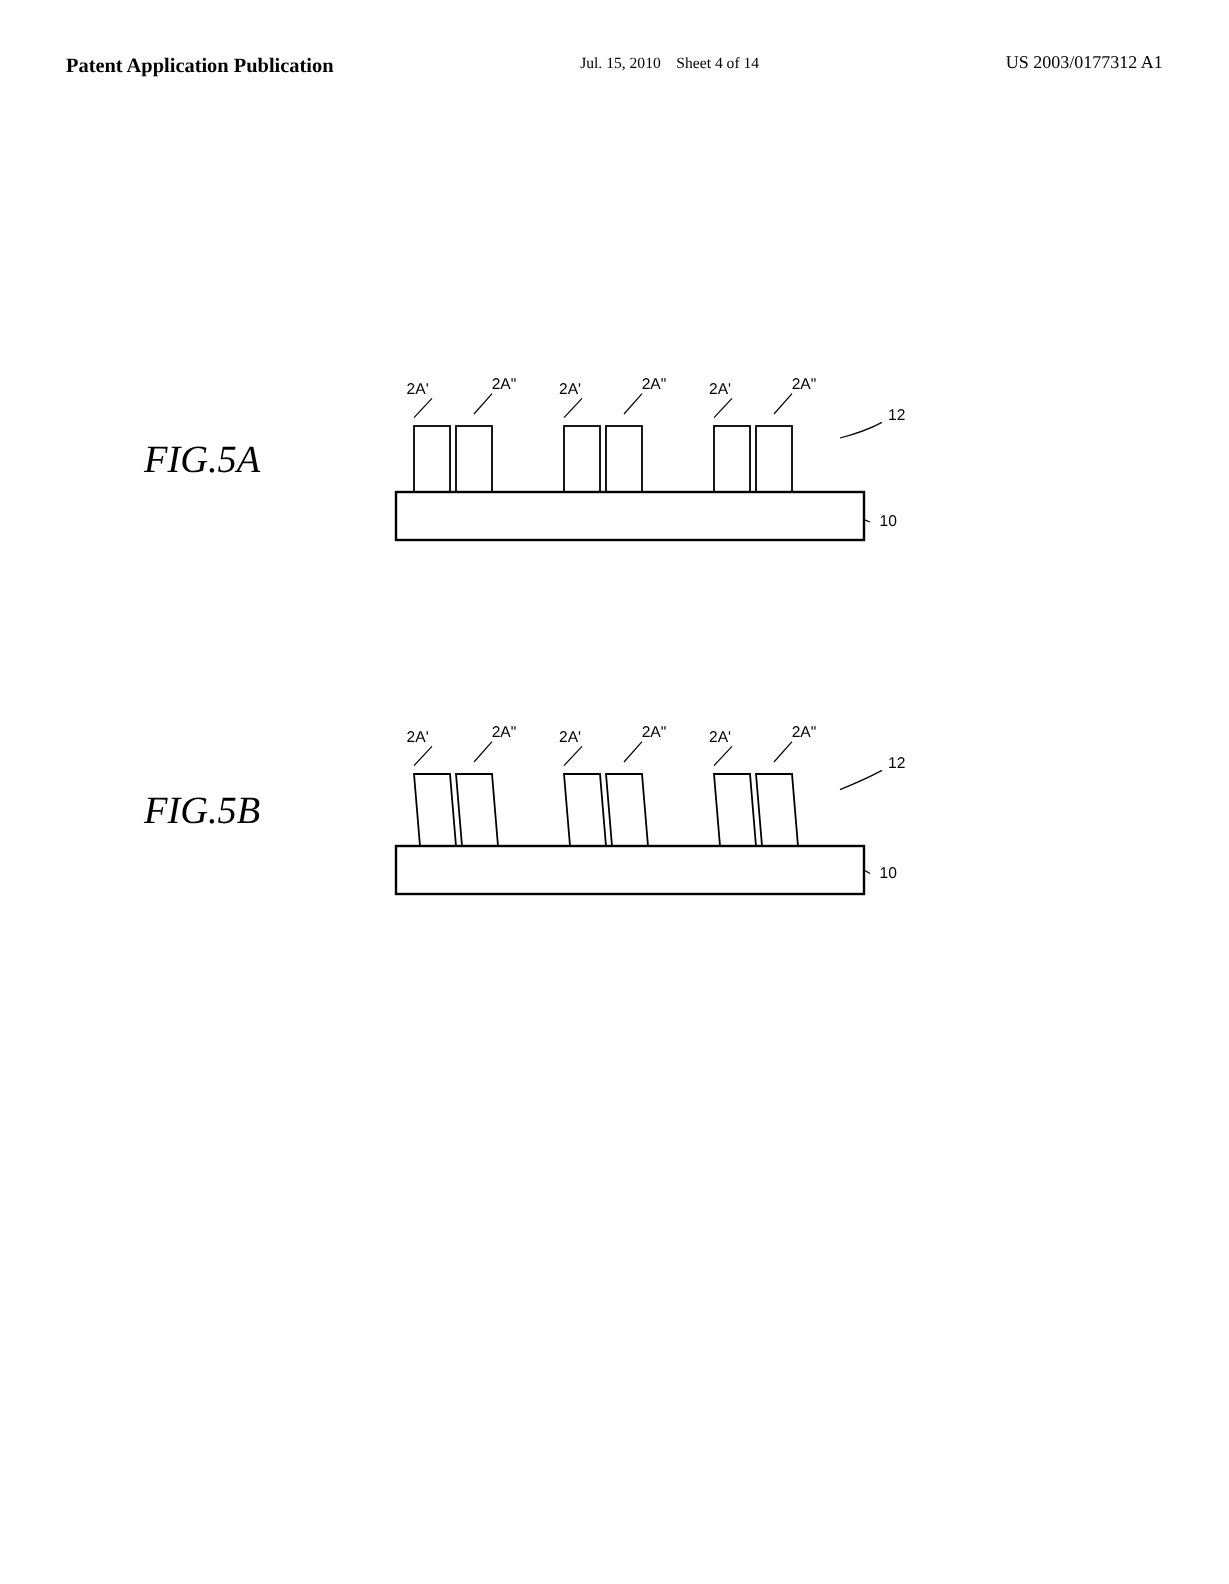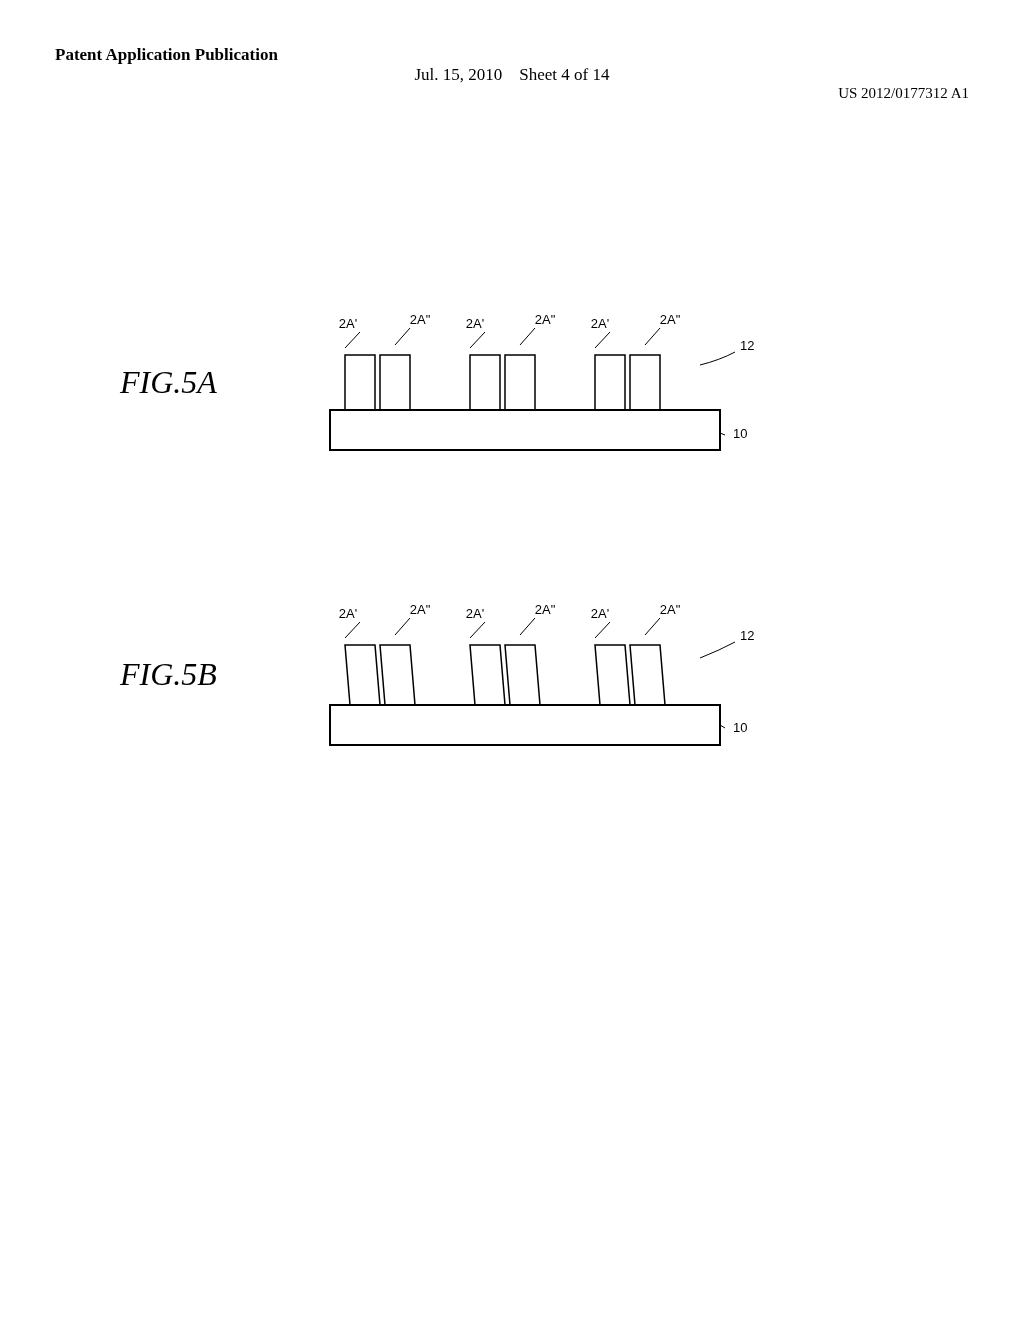--- a/index.html
+++ b/index.html
@@ -16,33 +16,33 @@
       position: absolute;
       top: 0;
       left: 0;
       width: 1024px;
       height: 1320px;
     }
 
     
     .page-header {
       display: flex;
-      flex-direction: column;
+      flex-direction: row;
       justify-content: space-between;
       padding: 45px 55px 0 55px;
     }
 
     .header-patent-title {
       font-weight: bold;
       font-size: 17px;
       max-width: 320px;
     }
 
     .header-meta {
-      font-size: 17px;
+      font-size: 13px;
       text-align: center;
     }
 
     .header-pub-number {
       font-size: 15px;
       text-align: right;
     }
 
     
     .fig-label {
@@ -62,21 +62,21 @@
 
 <div class="page-content">
 
   <div class="page-header">
     <div class="header-patent-title">Patent Application Publication</div>
     <div class="header-meta">
       <span>Jul. 15, 2010</span>
       &nbsp;&nbsp;
       <span>Sheet 4 of 14</span>
     </div>
-    <div class="header-pub-number">US 2012/0177312 A1</div>
+    <div class="header-pub-number">US 2003/0177312 A1</div>
   </div>
 
   <div style="position: absolute; top: 290px; left: 120px; display: flex; flex-direction: row; align-items: center;">
     <div class="fig-label" style="margin-right: 50px; min-width: 130px;">FIG.5A</div>
 
     <div class="diagram-container">
       <svg width="500" height="180" viewBox="0 0 500 180">
 
         <line x1="60" y1="42" x2="45" y2="58" stroke="black" stroke-width="1"></line>
         <text x="48" y="38" font-family="Arial, sans-serif" font-size="13" text-anchor="middle">2A'</text>

